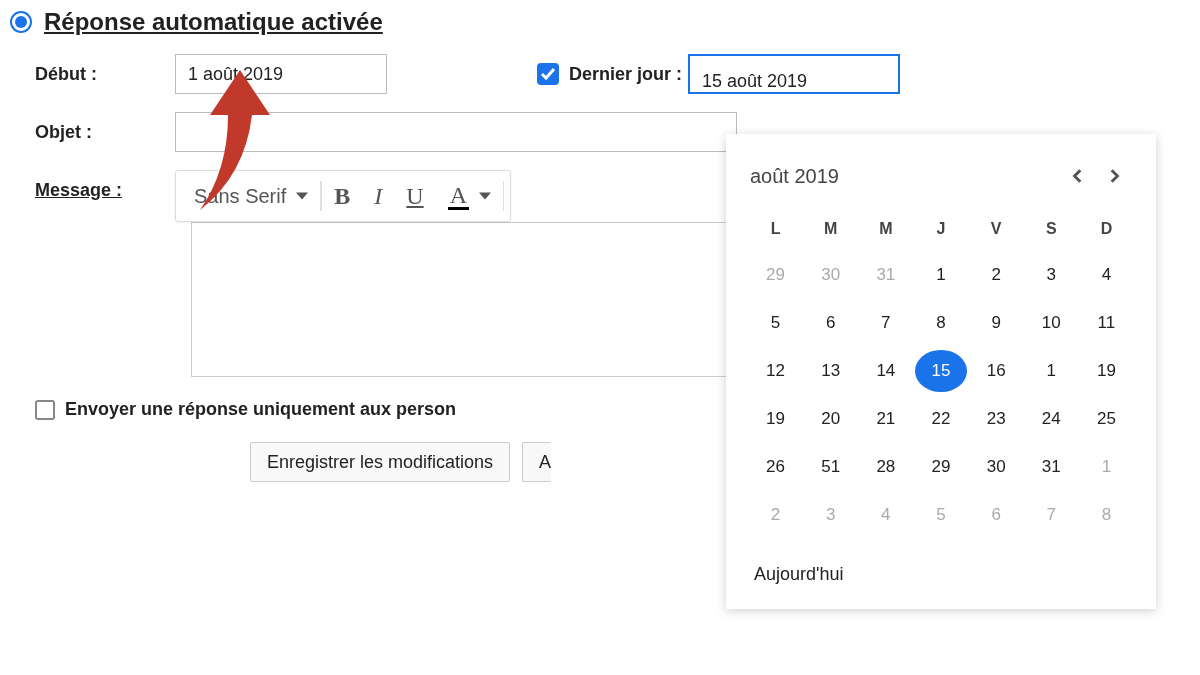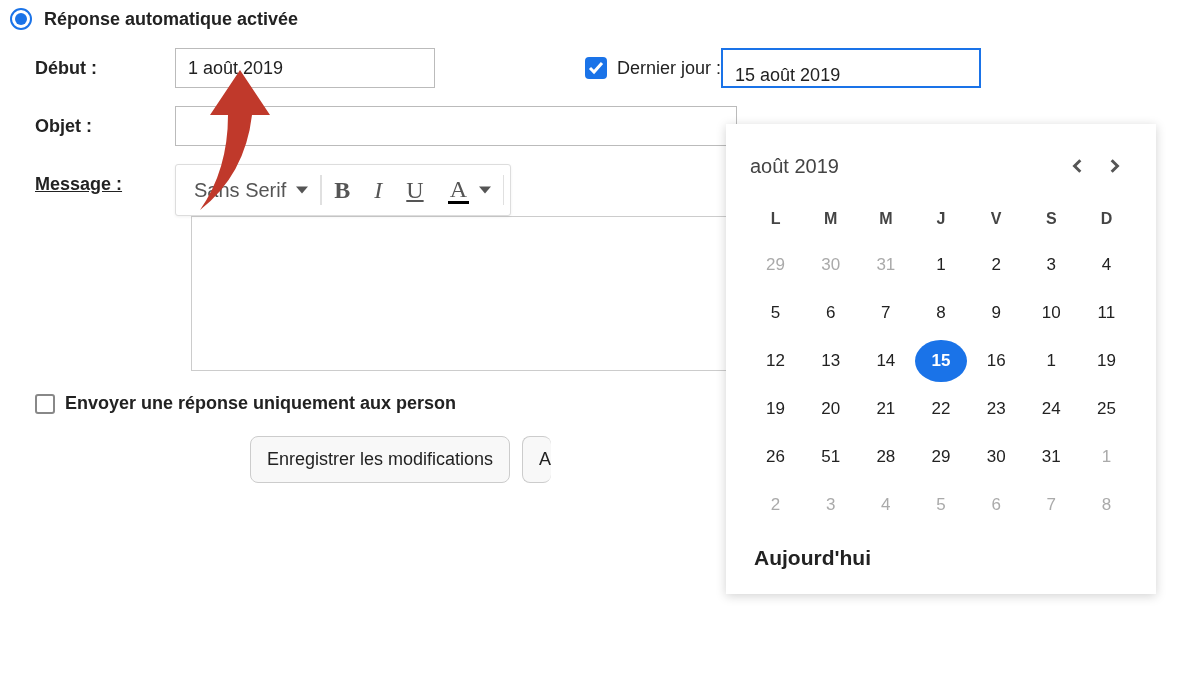--- a/index.html
+++ b/index.html
@@ -7,21 +7,21 @@
 
     .row { display: flex; align-items: center; margin-bottom: 18px; }
     .label { min-width: 140px; font-weight: bold; }
 
     .radio { width: 22px; height: 22px; border: 2px solid #1a73e8; border-radius: 50%; display: inline-flex; align-items: center; justify-content: center; margin-right: 12px; }
     .radio-inner { width: 12px; height: 12px; background: #1a73e8; border-radius: 50%; }
 
     .checkbox { width: 22px; height: 22px; background: #1a73e8; border-radius: 4px; display: inline-flex; align-items: center; justify-content: center; margin-right: 10px; }
     .checkbox svg { width: 16px; height: 16px; stroke: #fff; stroke-width: 3; fill: none; }
 
-    .date-input { height: 40px; border: 1px solid #bbb; padding: 0 12px; font-size: 18px; display: flex; align-items: center; width: 260px; }
+    .date-input { height: 40px; border: 1px solid #bbb; padding: 0 12px; font-size: 18px; display: flex; align-items: center; width: 212px; }
     .date-input.active { border: 2px solid #1a73e8; align-items: flex-end; }
     .subject-input { height: 40px; border: 1px solid #bbb; padding: 0 12px; width: 562px; }
 
     .top { padding: 8px 10px; }
 
     .toolbar { display: inline-flex; align-items: center; border: 1px solid #ddd; border-radius: 3px; height: 52px; padding: 0 6px; background: #fff; box-shadow: 0 1px 3px rgba(0,0,0,0.06); }
     .tb-group { display: flex; align-items: center; padding: 0 12px; height: 100%; }
     .tb-sep { width: 1px; height: 30px; background: #e0e0e0; }
     .tb-font { font-family: Arial; font-size: 20px; color: #555; }
     .drop { margin-left: 10px; }
@@ -32,66 +32,66 @@
     .underline { font-family: serif; font-size: 24px; color: #555; text-decoration: underline; }
     .color-a { font-family: serif; font-size: 24px; color: #555; border-bottom: 3px solid #000; padding: 0 2px; line-height: 1; }
 
     .plain-link { color: #1a73e8; font-size: 19px; padding: 10px 16px 6px; display: inline-block; }
     .editor { border: 1px solid #ccc; width: 543px; height: 155px; margin-left: 16px; }
 
     .bottom-check { display: flex; align-items: center; margin-top: 22px; }
     .check-empty { width: 20px; height: 20px; border: 2px solid #888; border-radius: 3px; margin-right: 10px; }
 
     .save-row { display: flex; gap: 12px; margin-top: 22px; }
-    .btn { height: 47px; border: 1px solid #ccc; background: #f8f8f8; padding: 0 16px; display: flex; align-items: center; font-size: 18px; border-radius: 8px; justify-content: flex-end; }
-
-    .datepicker { position: absolute; top: 124px; left: 726px; width: 430px; background: #fff; box-shadow: 0 2px 10px rgba(0,0,0,0.18); padding: 24px 24px 18px; }
+    .btn { height: 40px; border: 1px solid #ccc; background: #f8f8f8; padding: 0 16px; display: flex; align-items: center; font-size: 18px; border-radius: 2px; justify-content: flex-end; }
+
+    .datepicker { position: absolute; top: 134px; left: 726px; width: 430px; background: #fff; box-shadow: 0 2px 10px rgba(0,0,0,0.18); padding: 24px 24px 18px; }
     .dp-header { display: flex; align-items: center; margin-bottom: 20px; }
     .dp-title { font-size: 20px; color: #444; flex: 1; }
     .dp-nav { width: 36px; height: 36px; display: flex; align-items: center; justify-content: center; cursor: pointer; }
     .dp-nav svg { width: 14px; height: 14px; stroke: #555; stroke-width: 2.5; fill: none; }
     .dp-grid { display: grid; grid-template-columns: repeat(7, 1fr); gap: 6px 4px; text-align: center; }
     .dp-dow { font-weight: bold; font-size: 16px; color: #444; padding: 6px 0 10px; }
     .dp-day { font-size: 17px; height: 42px; display: flex; align-items: center; justify-content: center; border-radius: 50%; cursor: pointer; }
     .dp-day.muted { color: #aaa; }
-    .dp-day.selected { background: #1a73e8; color: #fff; font-weight: bold; }
-    .dp-today { font-weight: bold; font-size: 21px; margin-top: 14px; padding: 6px 4px; }
+    .dp-day.selected { background: #1a73e8; color: #fff; font-weight: normal; }
+    .dp-today { font-weight: normal; font-size: 18px; margin-top: 22px; padding: 6px 4px; }
 
     .arrow-annotation { position: absolute; top: 60px; left: 170px; pointer-events: none; }
     .arrow-annotation svg { width: 140px; height: 180px; }
 
     .form-section { position: relative; padding-left: 25px; }
     .header-row { padding-left: 0; }
   </style>
 </head>
 <body>
 
 <div class="top">
 
   <div class="row header-row">
     <span class="radio">
         <span class="radio-inner"></span>
       </span>
-    <span style="font-weight:bold; font-size:18px;">Réponse automatique activée</span>
+    <span style="font-weight:bold; font-size:24px;text-decoration:underline;">Réponse automatique activée</span>
   </div>
 
   <div class="form-section">
 
     <div class="row">
       <span class="label">Début :</span>
       <div class="date-input">
           <span>1 août 2019</span>
         </div>
       <div style="width:150px;"></div>
       <span class="checkbox">
         <svg viewBox="0 0 16 16">
             <path d="M2 8 L6 12 L14 3"></path>
           </svg>
       </span>
-      <span style="font-weight:normal; ">Dernier jour :</span>
+      <span style="font-weight:bold; margin-right:6px;">Dernier jour :</span>
       <div class="date-input active">
           <span>15 août 2019</span>
         </div>
     </div>
 
     <div class="row">
       <span class="label">Objet :</span>
       <input class="subject-input" style="">
     </div>
 

